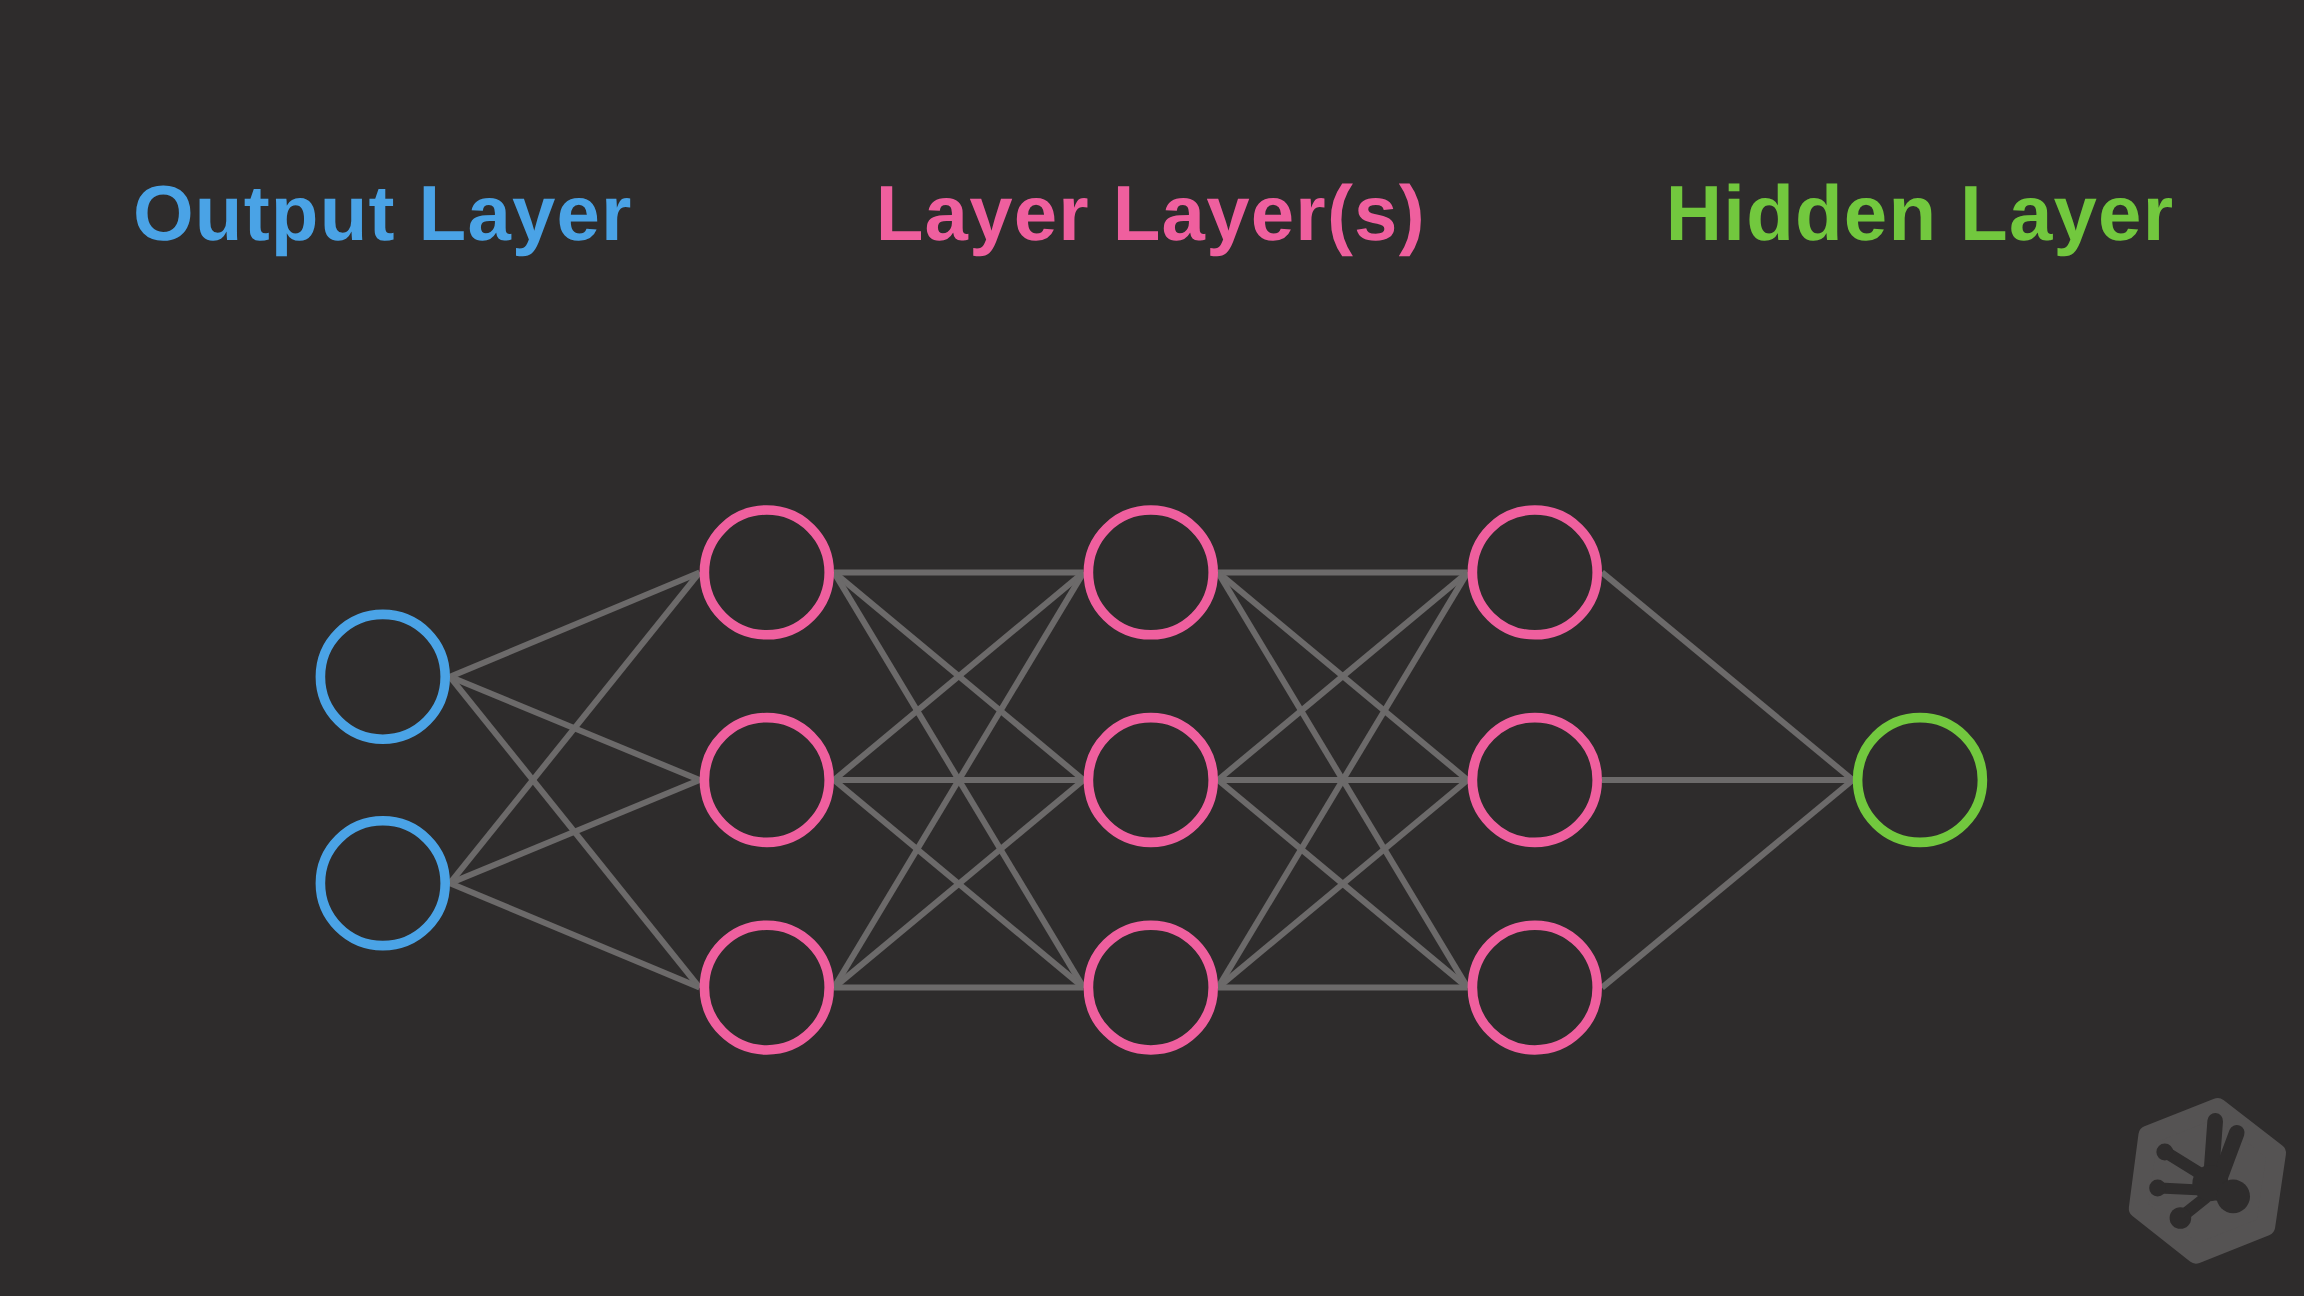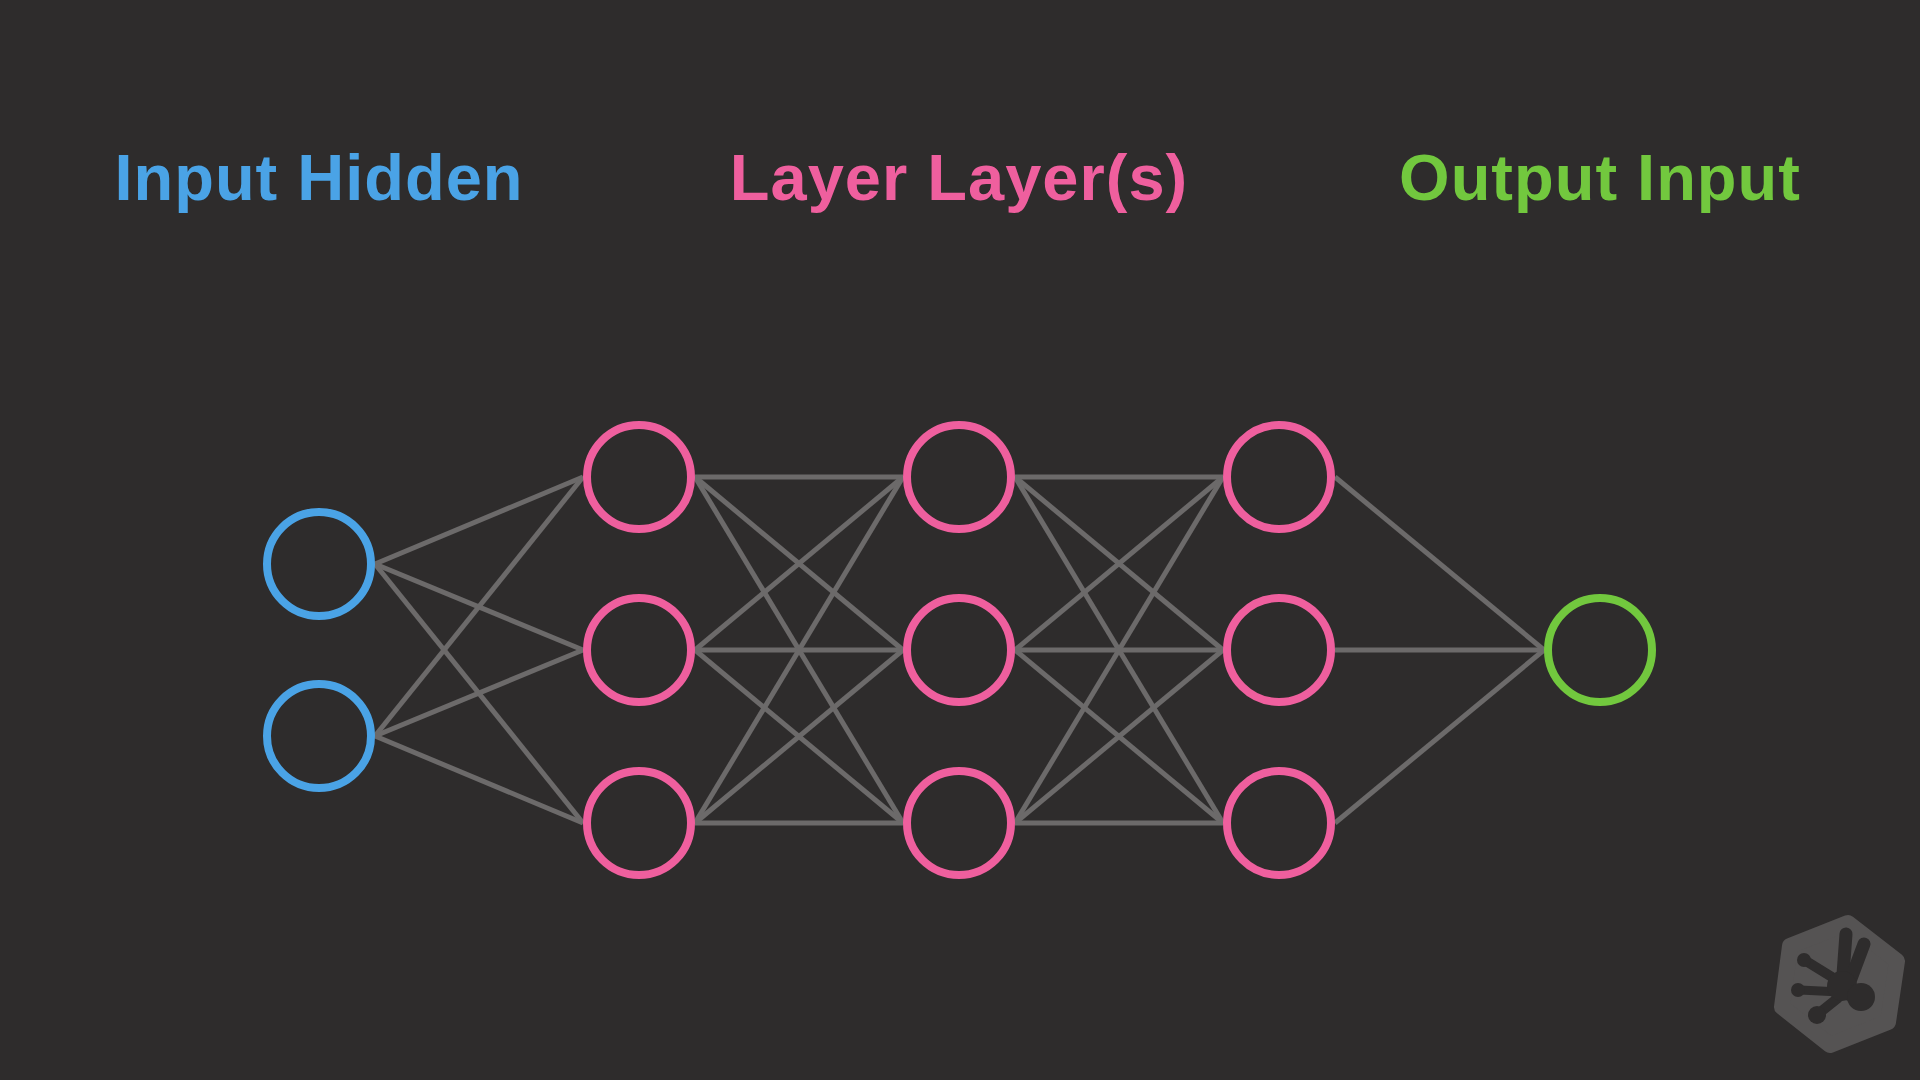--- a/index.html
+++ b/index.html
@@ -21,23 +21,23 @@
     user-select:none;
   }
   svg.net{position:absolute;left:0;top:0;}
   .logo{position:absolute;left:0;top:0;}
 </style>
 </head>
 <body style="background: rgb(46, 44, 44);">
 
 <div class="stage">
 
-  <div class="layer-label" style="left: 319px; top: 145px; color: rgb(74, 163, 230);">Input Hidden</div>
+  <div class="layer-label" style="left: 319px; top: 145px; color: rgb(74, 163, 230);">Output Layer</div>
   <div class="layer-label" style="left: 959px; top: 145px; color: rgb(239, 95, 158);">Layer Layer(s)</div>
-  <div class="layer-label" style="left: 1600px; top: 145px; color: rgb(114, 200, 62);">Output Input</div>
+  <div class="layer-label" style="left: 1600px; top: 145px; color: rgb(114, 200, 62);">Hidden Layer</div>
 
   <svg class="net" width="1920" height="1080" viewBox="0 0 1920 1080">
       <line x1="375" y1="564" x2="583" y2="477" stroke="#6C6A6A" stroke-width="5"></line>
       <line x1="375" y1="564" x2="583" y2="650" stroke="#6C6A6A" stroke-width="5"></line>
       <line x1="375" y1="564" x2="583" y2="823" stroke="#6C6A6A" stroke-width="5"></line>
       <line x1="375" y1="736" x2="583" y2="477" stroke="#6C6A6A" stroke-width="5"></line>
       <line x1="375" y1="736" x2="583" y2="650" stroke="#6C6A6A" stroke-width="5"></line>
       <line x1="375" y1="736" x2="583" y2="823" stroke="#6C6A6A" stroke-width="5"></line>
       <line x1="695" y1="477" x2="903" y2="477" stroke="#6C6A6A" stroke-width="5"></line>
       <line x1="695" y1="477" x2="903" y2="650" stroke="#6C6A6A" stroke-width="5"></line>

